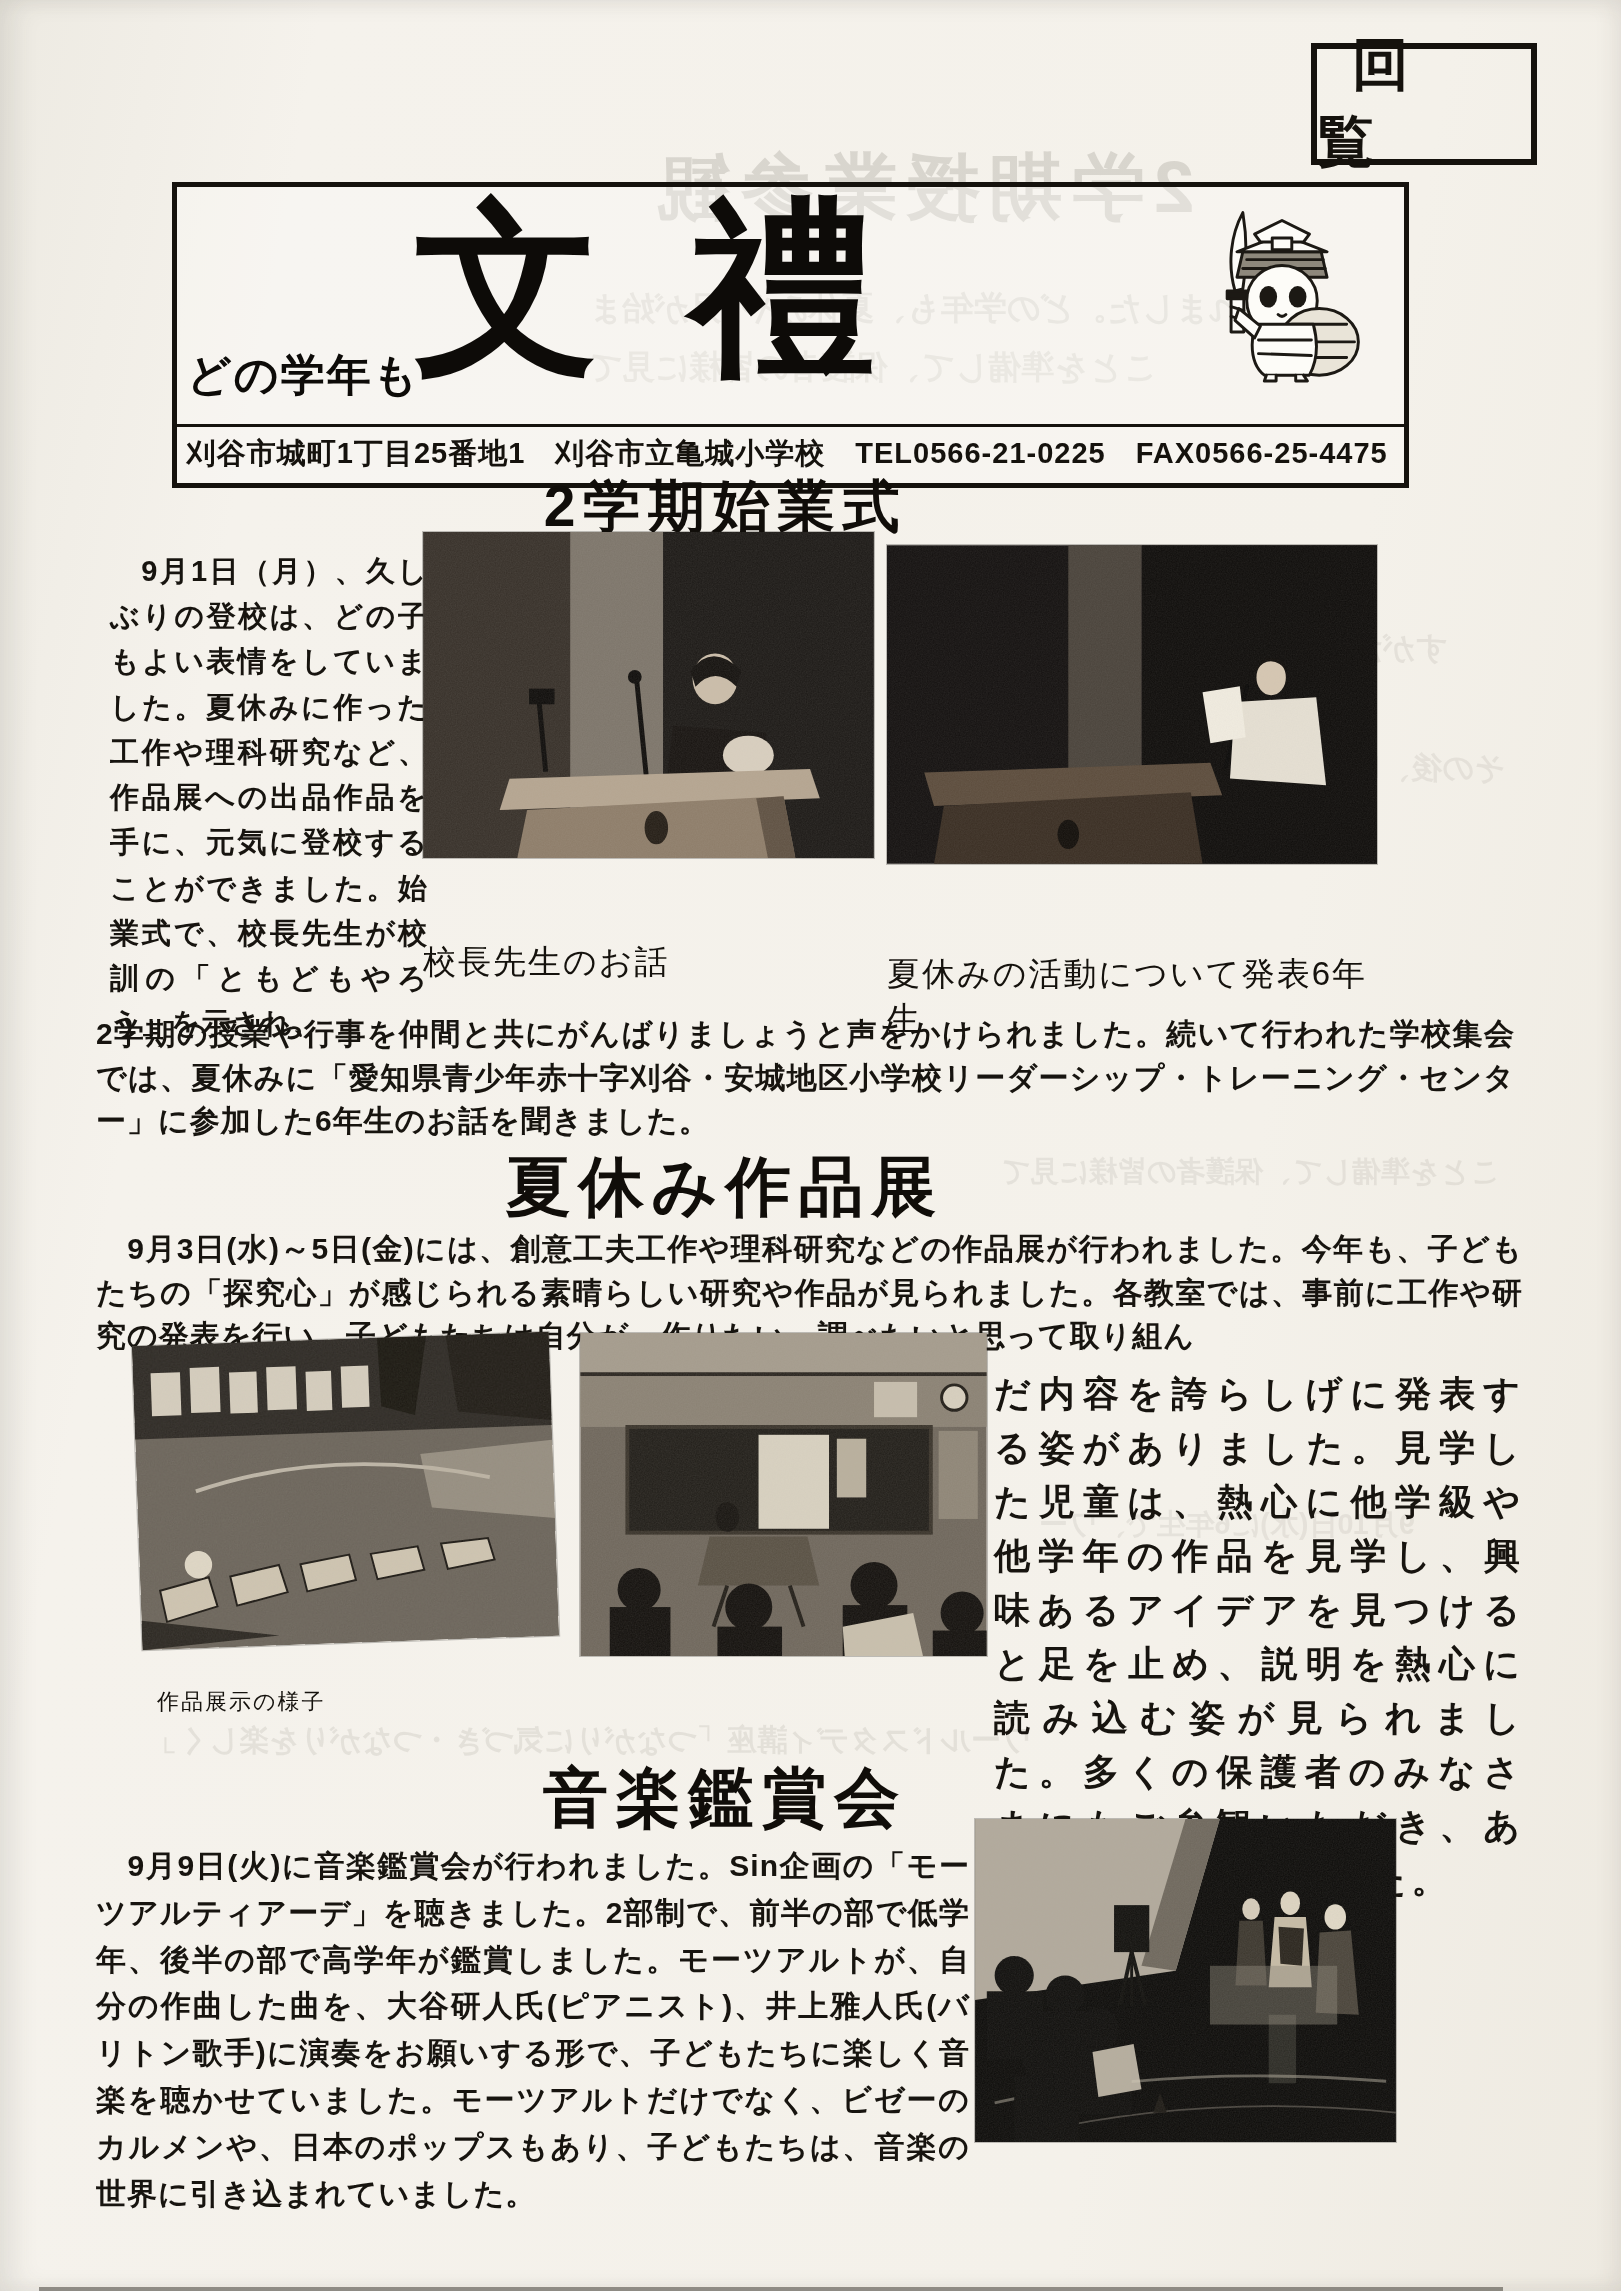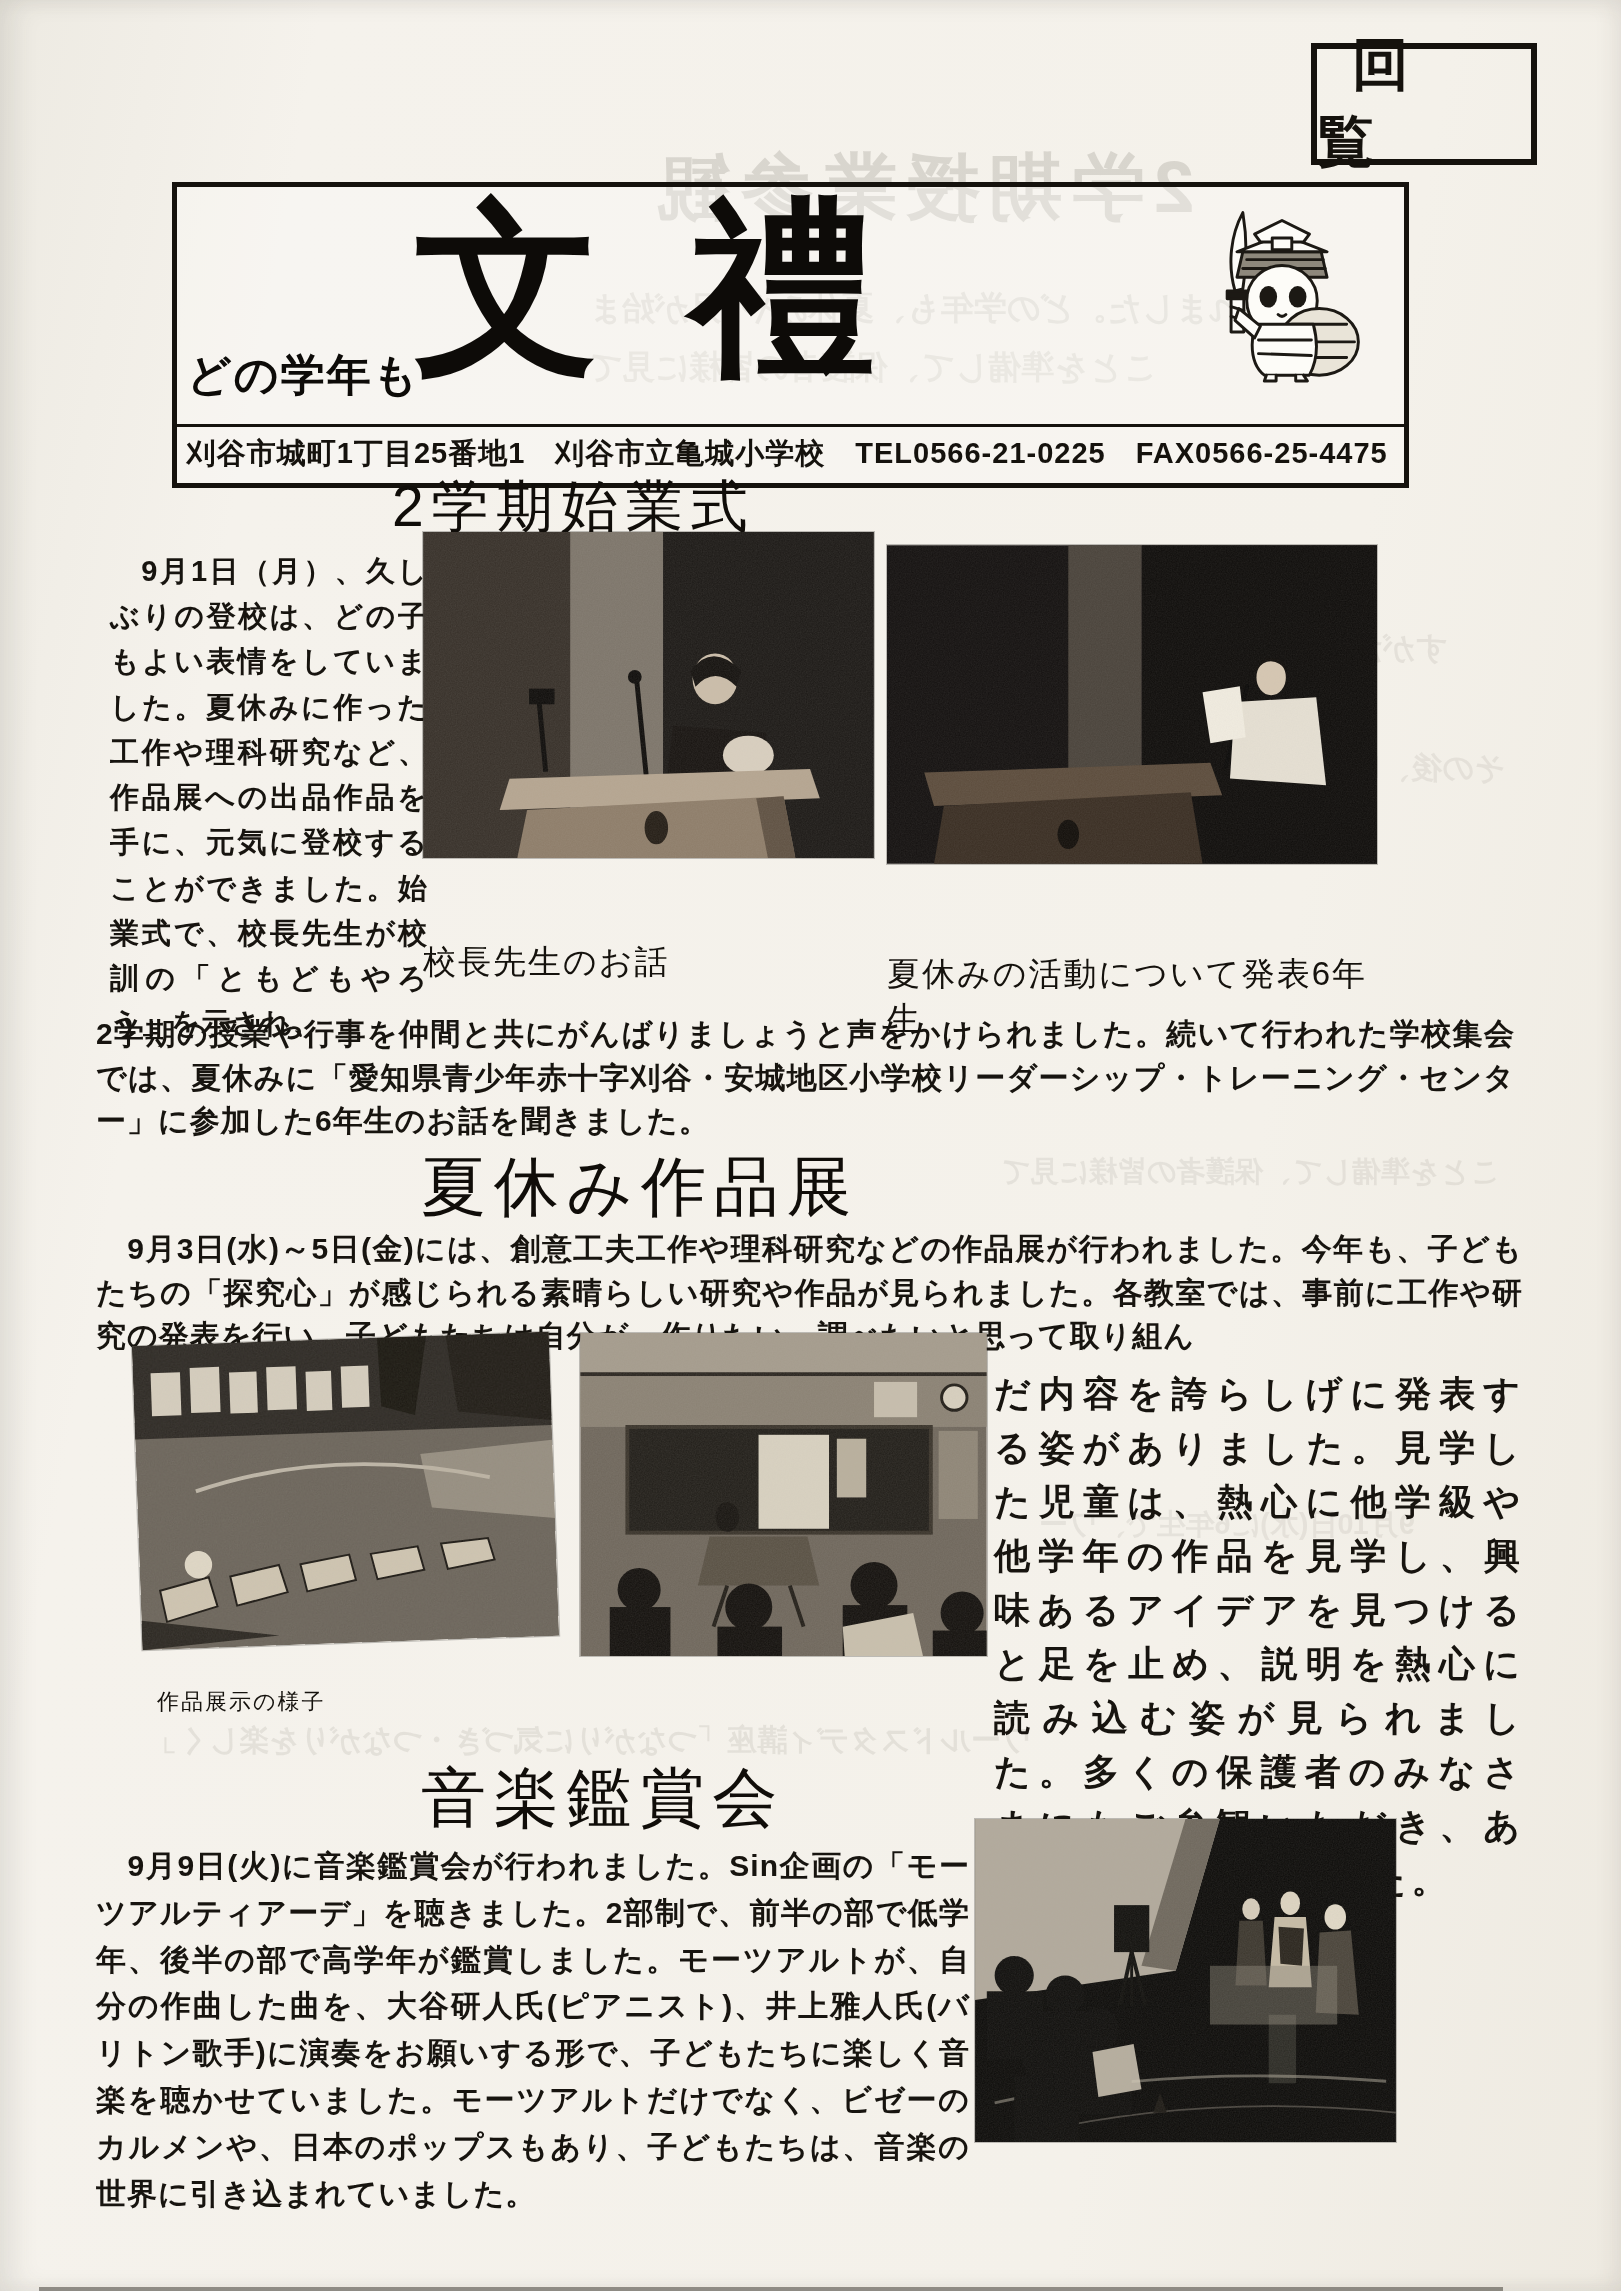--- a/index.html
+++ b/index.html
@@ -4,21 +4,21 @@
 <style>
   html,body{margin:0;padding:0;background:#cfccc5;}
   .page{
     position:relative;width:1621px;height:2292px;overflow:hidden;
     background:linear-gradient(100deg,#edeae2 0%,#f5f2ec 16%,#f4f1ea 72%,#eeeae1 100%);
     font-family:"Liberation Sans",sans-serif;color:#17140f;
     box-shadow:inset 13.7px 0 25.5px rgba(60,55,45,.10), inset -9.8px 0 19.6px rgba(60,55,45,.06);
   }
   .abs{position:absolute;}
   .jp{font-weight:600;letter-spacing:1px;line-height:1.52;text-align:justify;}
-  .sec-h{font-weight:400;text-align:left;letter-spacing:7.8px;color:#100d09;}
+  .sec-h{font-weight:700;text-align:center;letter-spacing:7.8px;color:#100d09;}
   .cap{font-weight:400;text-align:left;letter-spacing:2px;color:#15120d;margin-top:23px;}
   .stamp{
     display:flex;align-items:center;justify-content:center;
     border:6.9px solid #15120d;font-weight:900;color:#15120d;
     font-size:57px;letter-spacing:35px;text-indent:35px;
   }
   .hdr{border:5.9px solid #15120d;background:rgba(255,255,255,.25);}
   .hdr-title{font-family:"DejaVu Serif",serif;font-weight:900;color:#0d0b08;
     font-size:186px;line-height:1;letter-spacing:90px;white-space:nowrap;}
   .hdr-sub{font-weight:900;font-size:44px;letter-spacing:2px;color:#0d0b08;}

